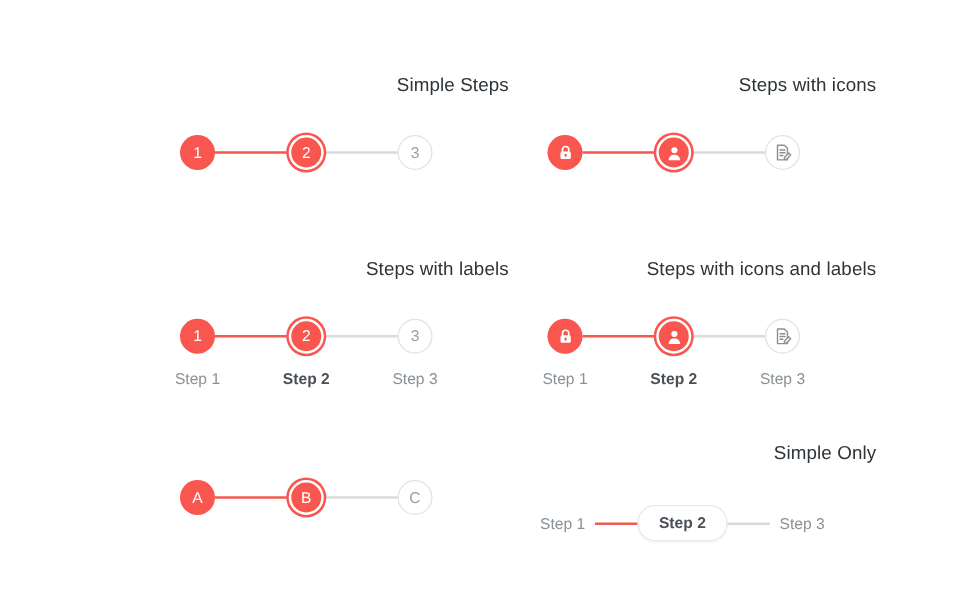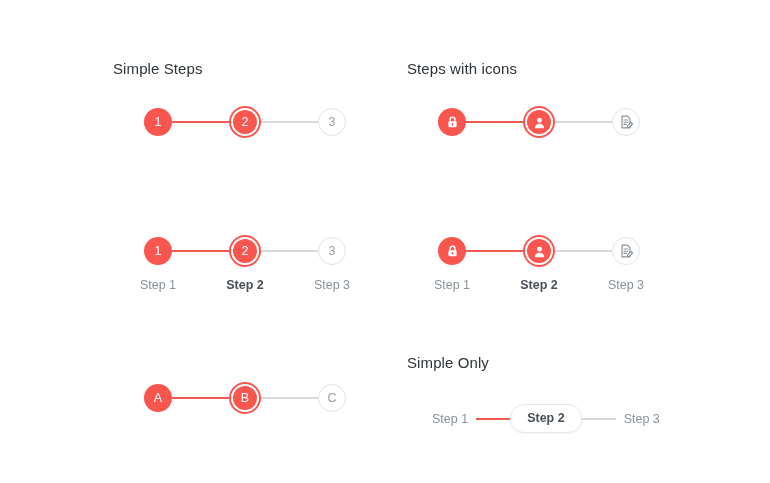--- a/index.html
+++ b/index.html
@@ -35,20 +35,21 @@
   }
   .block-title {
     font-size: 15px;
     color: #2e3438;
     letter-spacing: .1px;
     margin: 0;
     padding: 0;
     line-height: 18px;
     font-weight: 400;
     white-space: nowrap;
+    text-align: right;
   }
 
   
   .stepper {
     margin-top: 30px;
     display: flex;
     align-items: flex-start;
     width: 202px;
     margin-left: 31px;
   }
@@ -220,39 +221,41 @@
                 <path d="M9 9h6M9 12.3h6M9 15.6h3.4" stroke="#8a9196" stroke-width="1.7" stroke-linecap="round"></path>
                 <path d="M19.4 12.6l2.4 2.4-5 5-2.6.3.3-2.6z" fill="#ffffff" stroke="#8a9196" stroke-width="1.7" stroke-linejoin="round"></path>
               </svg>
             </span>
           </div>
         </div>
       </div>
     </div>
 
     <div class="block">
+      <p class="block-title">Steps with labels</p>
       <div class="stepper">
         <div class="step">
           <div class="bubble done">1</div>
           <div class="step-label">Step 1</div>
         </div>
         <div class="connector done"></div>
         <div class="step">
           <div class="bubble active">2</div>
           <div class="step-label current">Step 2</div>
         </div>
         <div class="connector"></div>
         <div class="step">
           <div class="bubble todo">3</div>
           <div class="step-label">Step 3</div>
         </div>
       </div>
     </div>
 
     <div class="block">
+      <p class="block-title">Steps with icons and labels</p>
       <div class="stepper">
         <div class="step">
           <div class="bubble done">
             <span>
               <svg class="glyph" viewBox="0 0 24 24" fill="none">
                 <path d="M8 10V7.5a4 4 0 0 1 8 0V10" stroke="#ffffff" stroke-width="2.2" stroke-linecap="round"></path>
                 <rect x="5.4" y="10" width="13.2" height="9.6" rx="2" fill="#ffffff"></rect>
                 <circle cx="12" cy="14.3" r="1.5" fill="#f9564f"></circle>
                 <rect x="11.3" y="14.3" width="1.4" height="3.1" rx=".7" fill="#f9564f"></rect>
               </svg>

